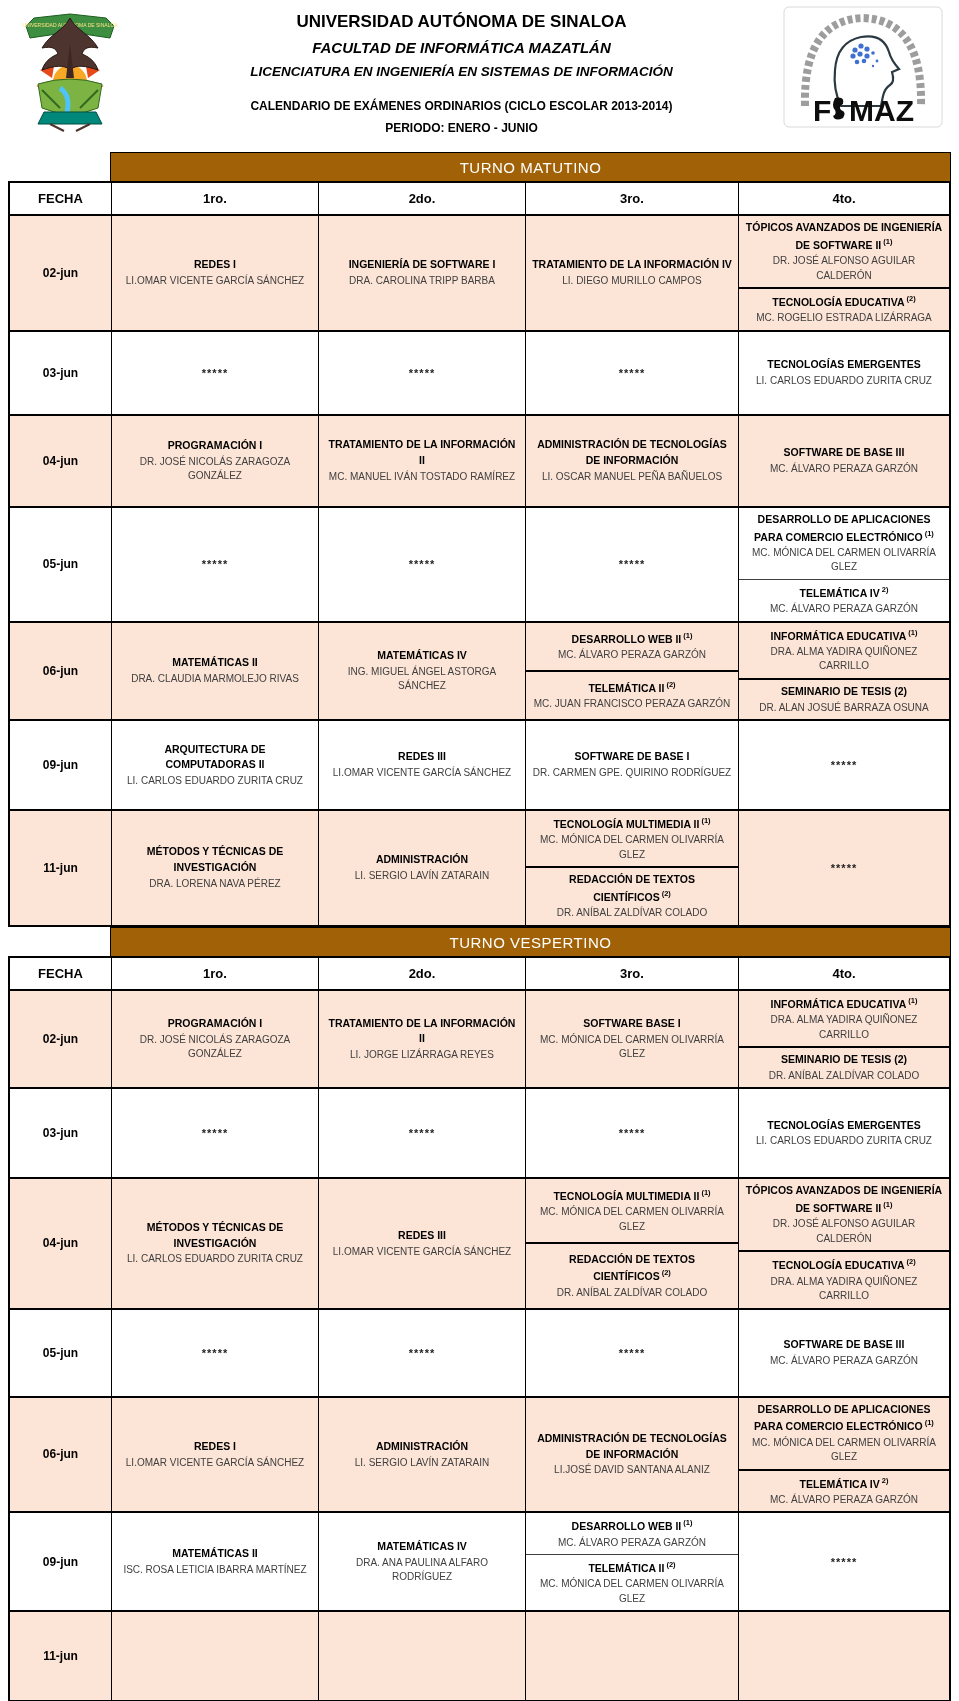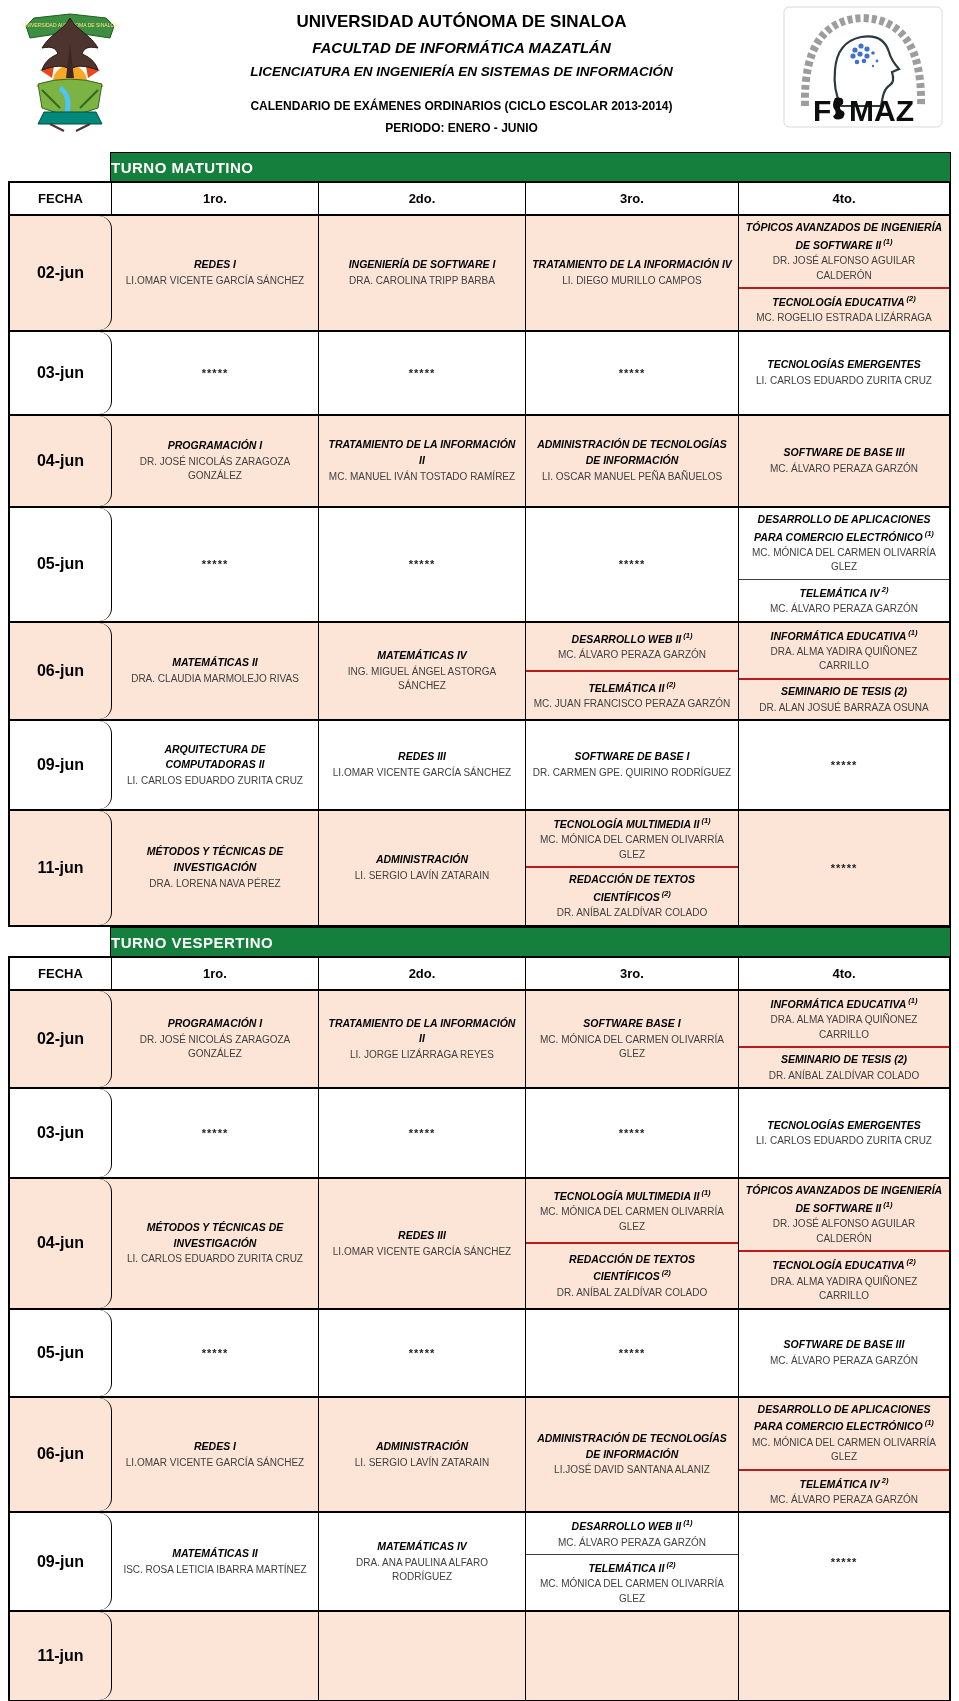--- a/index.html
+++ b/index.html
@@ -14,35 +14,35 @@
   .t-faculty{font-size:15px;font-weight:bold;font-style:italic;margin:7px 0 0;}
   .t-program{font-size:13.5px;font-weight:bold;font-style:italic;margin:8px 0 0;}
   .t-calendar{font-size:12px;font-weight:bold;margin:20px 0 0;}
   .t-period{font-size:12px;font-weight:bold;margin:8px 0 0;}
   .logo-right{width:170px;flex:none;padding-top:2px;}
 
   
   .exam-table{margin:0 0 0 8px;width:943px;box-sizing:border-box;}
   .t0{margin-top:14px;}
   .banner-row{display:grid;grid-template-columns:102px 1fr;}
-  .banner{background:#15803d;color:#fff;font-weight:bold;font-size:15px;letter-spacing:.5px;text-align:left;padding:6px 0 5px;border:1px solid #000;border-bottom:none;}
+  .banner{background:#a16207;color:#fff;font-weight:normal;font-size:15px;letter-spacing:.5px;text-align:center;padding:6px 0 5px;border:1px solid #000;border-bottom:none;}
   .header-cells{display:grid;grid-template-columns:102px 207px 207px 213px 1fr;border:2px solid #000;background:#fff;}
   .hcell{border-right:1px solid #000;text-align:center;font-weight:bold;font-size:13px;padding:8px 9px;}
   .hcell:last-child{border-right:none;}
   .tbody{border:2px solid #000;border-top:none;}
   .trow{display:grid;grid-template-columns:102px 207px 207px 213px 1fr;border-top:2px solid #000;background:#fff;}
   .trow:first-child{border-top:none;}
   .trow.peach{background:#FCE4D6;}
   .cell{border-right:1px solid #000;display:flex;flex-direction:column;justify-content:center;text-align:center;min-height:100%;box-sizing:border-box;}
   .cell:last-child{border-right:none;}
-  .c-date{font-weight:bold;font-size:16px;align-items:center;border-radius:13px;}
+  .c-date{font-weight:bold;font-size:12px;align-items:center;}
   .entry{flex:1;display:flex;flex-direction:column;justify-content:center;padding:4px 6px;}
-  .entry.divided{border-top:2px solid #b91c1c;}
+  .entry.divided{border-top:2px solid #000000;}
   .trow.white .entry.divided{border-top:1.5px solid #3f3f3f;}
-  .subject{font-weight:bold;font-size:10.5px;line-height:1.5;font-style:italic;}
+  .subject{font-weight:bold;font-size:10.5px;line-height:1.5;}
   .subject sup{font-size:7.5px;font-weight:bold;margin-left:2px;}
   .teacher{font-size:10px;color:#404040;line-height:1.45;margin-top:1px;}
   .stars{font-size:11px;font-weight:bold;letter-spacing:1px;color:#222;}
 
   
   .t0 .tbody .trow:nth-child(1){min-height:104px}
   .t0 .tbody .trow:nth-child(2){min-height:82px}
   .t0 .tbody .trow:nth-child(3){min-height:90px}
   .t0 .tbody .trow:nth-child(4){min-height:94px}
   .t0 .tbody .trow:nth-child(5){min-height:86px}

